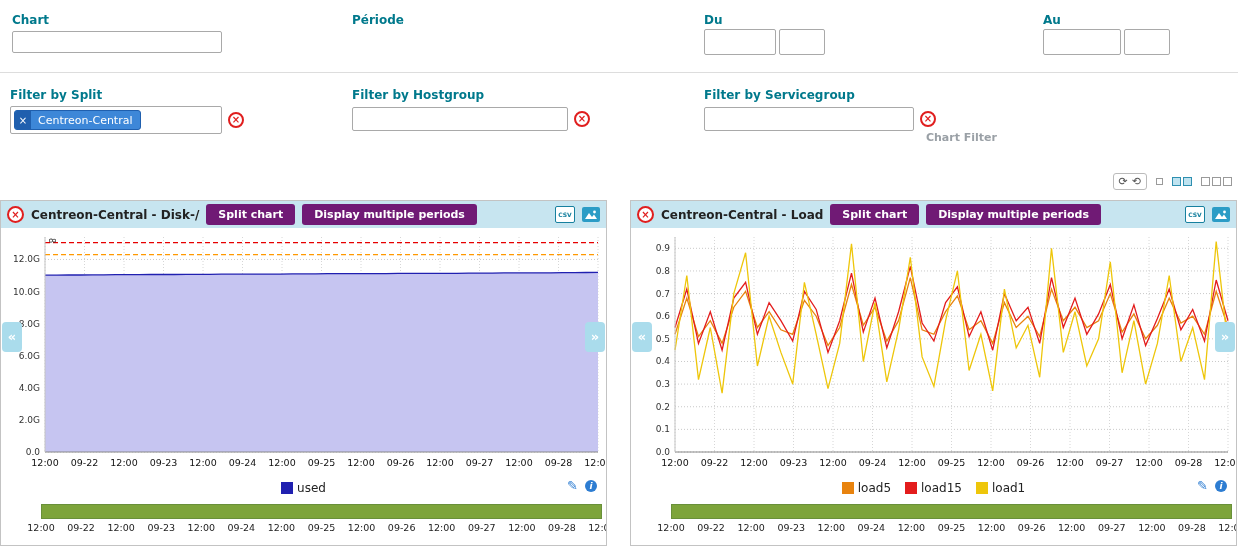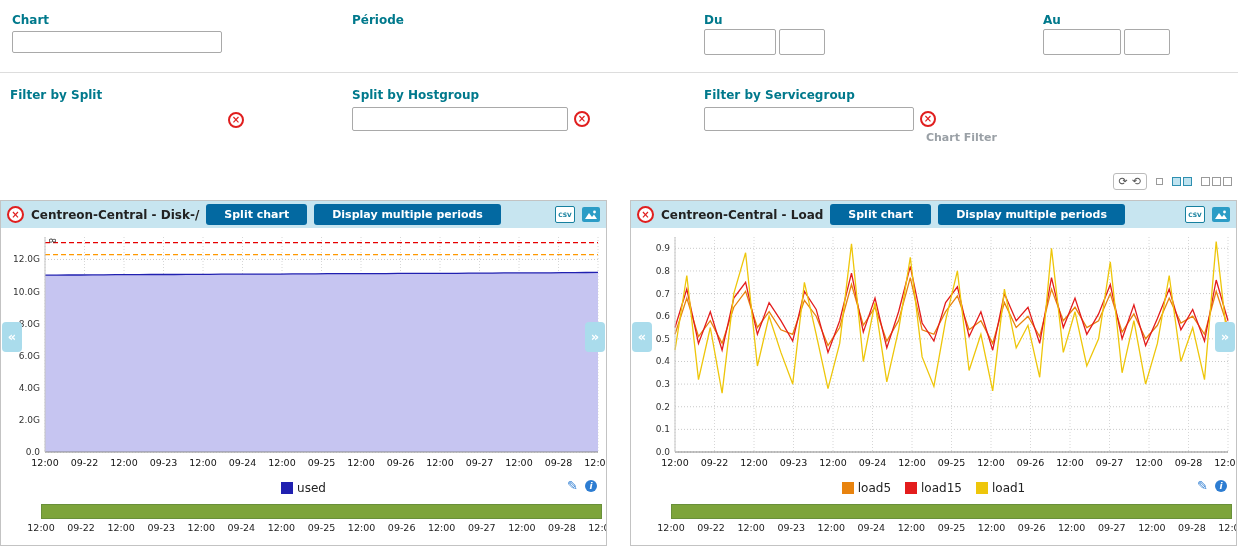--- a/index.html
+++ b/index.html
@@ -55,22 +55,22 @@
   
   .panel{position:absolute;top:200px;width:607px;height:346px;border:1px solid #c3c3c3;
     background:#fff;box-sizing:border-box;overflow:hidden;}
   #panel0{left:0;}
   #panel1{left:630px;}
   .phead{height:27px;background:#c7e5f0;display:flex;align-items:center;gap:7px;padding:0 6px;}
   .pclose{flex:0 0 auto;width:13px;height:13px;border:2px solid #e01e1e;border-radius:50%;
     color:#e01e1e;background:#fff;text-align:center;cursor:pointer;}
   .pclose::before{content:"\00D7";display:block;font-size:10px;font-weight:bold;line-height:13px;}
   .ptitle{font-size:12px;font-weight:bold;color:#222;white-space:nowrap;}
-  .pbtn{border:none;border-radius:3px;background:#0369a1;color:#fff;font-size:11px;
-    font-weight:bold;padding:4px 18px;cursor:pointer;font-family:inherit;white-space:nowrap;}
+  .pbtn{border:none;border-radius:3px;background:#701a75;color:#fff;font-size:11px;
+    font-weight:bold;padding:4px 12px;cursor:pointer;font-family:inherit;white-space:nowrap;}
   .spacer{flex:1 1 auto;}
   .csvic{flex:0 0 auto;width:18px;height:15px;border:1px solid #16809f;border-radius:2px;
     background:#fff;color:#16809f;font-size:6px;font-weight:bold;display:flex;
     align-items:center;justify-content:center;cursor:pointer;}
   .imgic{flex:0 0 auto;width:18px;height:15px;border-radius:2px;background:#2b9cc6;
     display:flex;align-items:center;justify-content:center;cursor:pointer;}
   .pchart{position:relative;height:248px;}
   .pchart svg{display:block;}
   .watermark{position:absolute;left:48px;top:8px;font-size:8px;color:#333;
     transform:rotate(90deg);transform-origin:center;}
@@ -108,23 +108,29 @@
   <input class="txt" style="left: 704px; top: 29px; width: 62px; height: 22px;" value="">
   <input class="txt" style="left: 779px; top: 29px; width: 36px; height: 22px;" value="">
 
   <div class="flabel" style="left:1043px;top:13px;">Au</div>
   <input class="txt" style="left: 1043px; top: 29px; width: 68px; height: 22px;" value="">
   <input class="txt" style="left: 1124px; top: 29px; width: 36px; height: 22px;" value="">
 
   <div class="divider"></div>
 
   <div class="flabel" style="left:10px;top:88px;">Filter by Split</div>
+  <div class="hostbox" style="left:10px;top:106px;width:204px;height:26px;">
+    <span class="chip">
+      <span class="chip-x"></span>
+      <span class="chip-label">Centreon-Central</span>
+    </span>
+  </div>
   <span class="clear" style="left:228px;top:112px;"></span>
 
-  <div class="flabel" style="left:352px;top:88px;">Split by Hostgroup</div>
+  <div class="flabel" style="left:352px;top:88px;">Filter by Hostgroup</div>
   <input class="txt" style="left: 352px; top: 107px; width: 206px; height: 20px;" value="">
   <span class="clear" style="left:574px;top:111px;"></span>
 
   <div class="flabel" style="left:704px;top:88px;text-align:right;">Filter by Servicegroup</div>
   <input class="txt" style="left: 704px; top: 107px; width: 200px; height: 20px;" value="">
   <span class="clear" style="left:920px;top:111px;"></span>
 
   <div class="caption">Chart Filter</div>
 </div>
 

